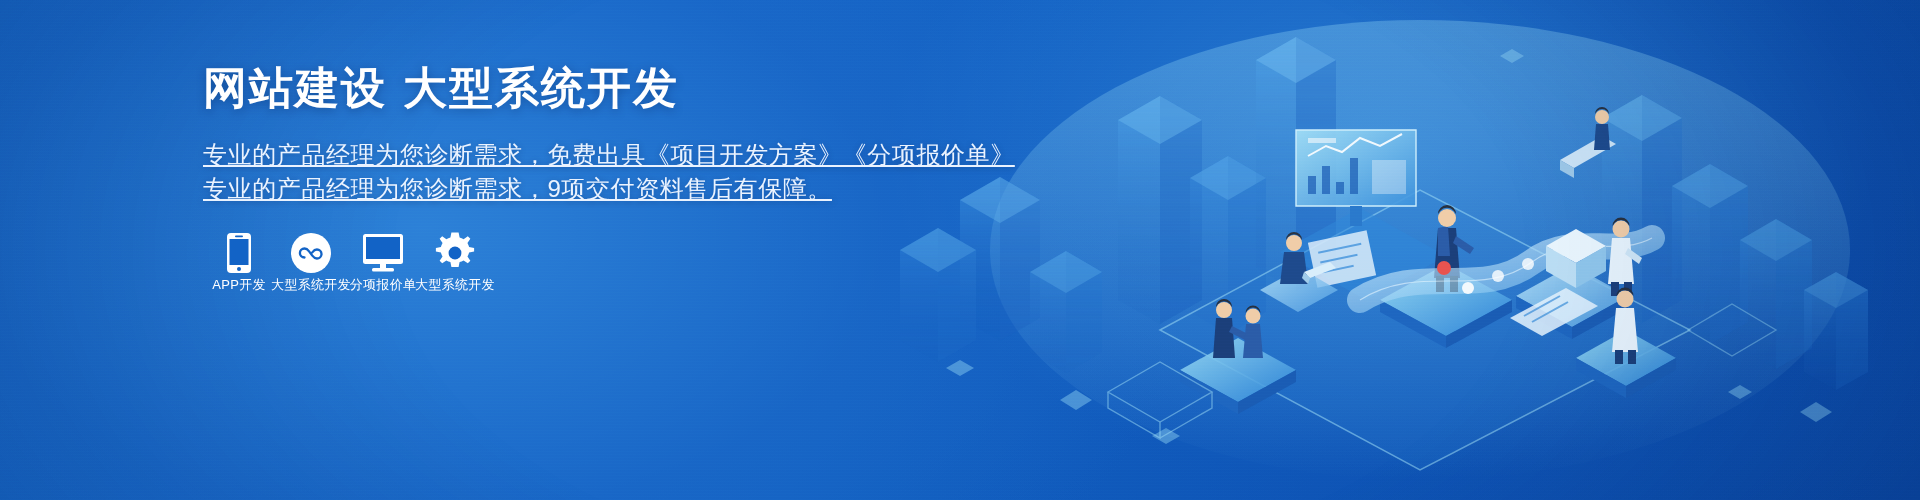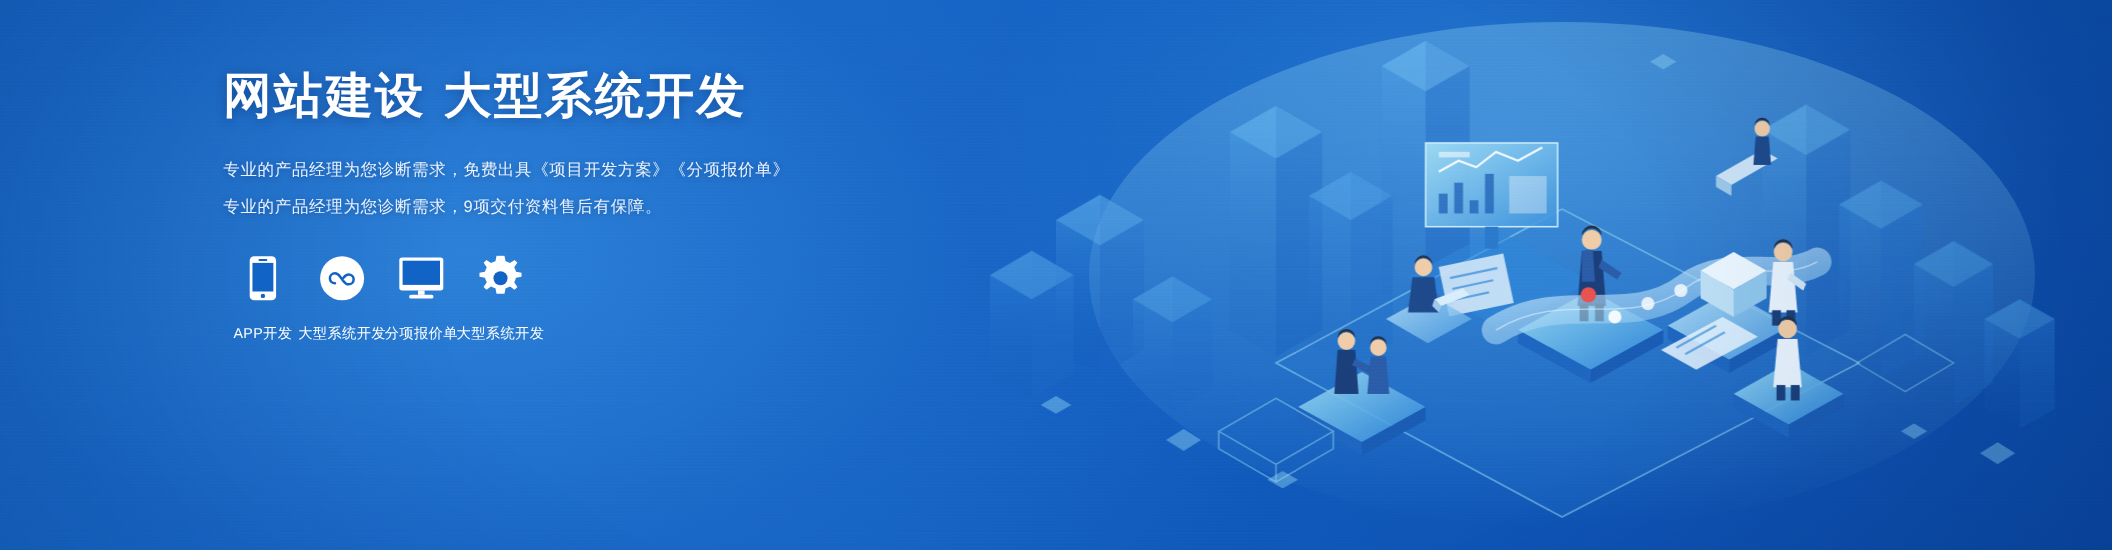--- a/index.html
+++ b/index.html
@@ -30,30 +30,31 @@
   #copy{position:absolute;left:203px;top:62px;width:720px;}
   #title{
     font-size:44px;line-height:1.18;font-weight:700;color:#ffffff;
     letter-spacing:2px;white-space:nowrap;
     text-shadow:0 2px 10px rgba(2,30,80,.35);
     font-family:"Liberation Sans","DejaVu Sans",sans-serif;
   }
   #title .gap{display:inline-block;width:16px;}
   #sub{margin-top:24px;}
   .subline{
-    font-size:15px;line-height:34px;color:#eaf3ff;font-weight:400;
+    font-size:24px;line-height:34px;color:#eaf3ff;font-weight:400;
     letter-spacing:.6px;white-space:nowrap;
     text-shadow:0 1px 6px rgba(2,30,80,.30);
+    text-decoration:underline;
   }
 
   
   #icons{position:absolute;left:203px;top:230px;display:flex;align-items:flex-start;}
   .icell{width:72px;margin-right:0;display:flex;flex-direction:column;align-items:center;}
   .iglyph{height:46px;display:flex;align-items:center;justify-content:center;}
-  .ilabel{margin-top:18px;font-size:13px;color:#ffffff;white-space:nowrap;letter-spacing:.3px;}
+  .ilabel{margin-top:0;font-size:13px;color:#ffffff;white-space:nowrap;letter-spacing:.3px;}
   .iglyph svg{display:block;}
 
   
   #art{position:absolute;right:0;top:0;width:1060px;height:500px;}
   #art svg{display:block;}
 </style>
 </head>
 <body>
 
 <div id="banner">

